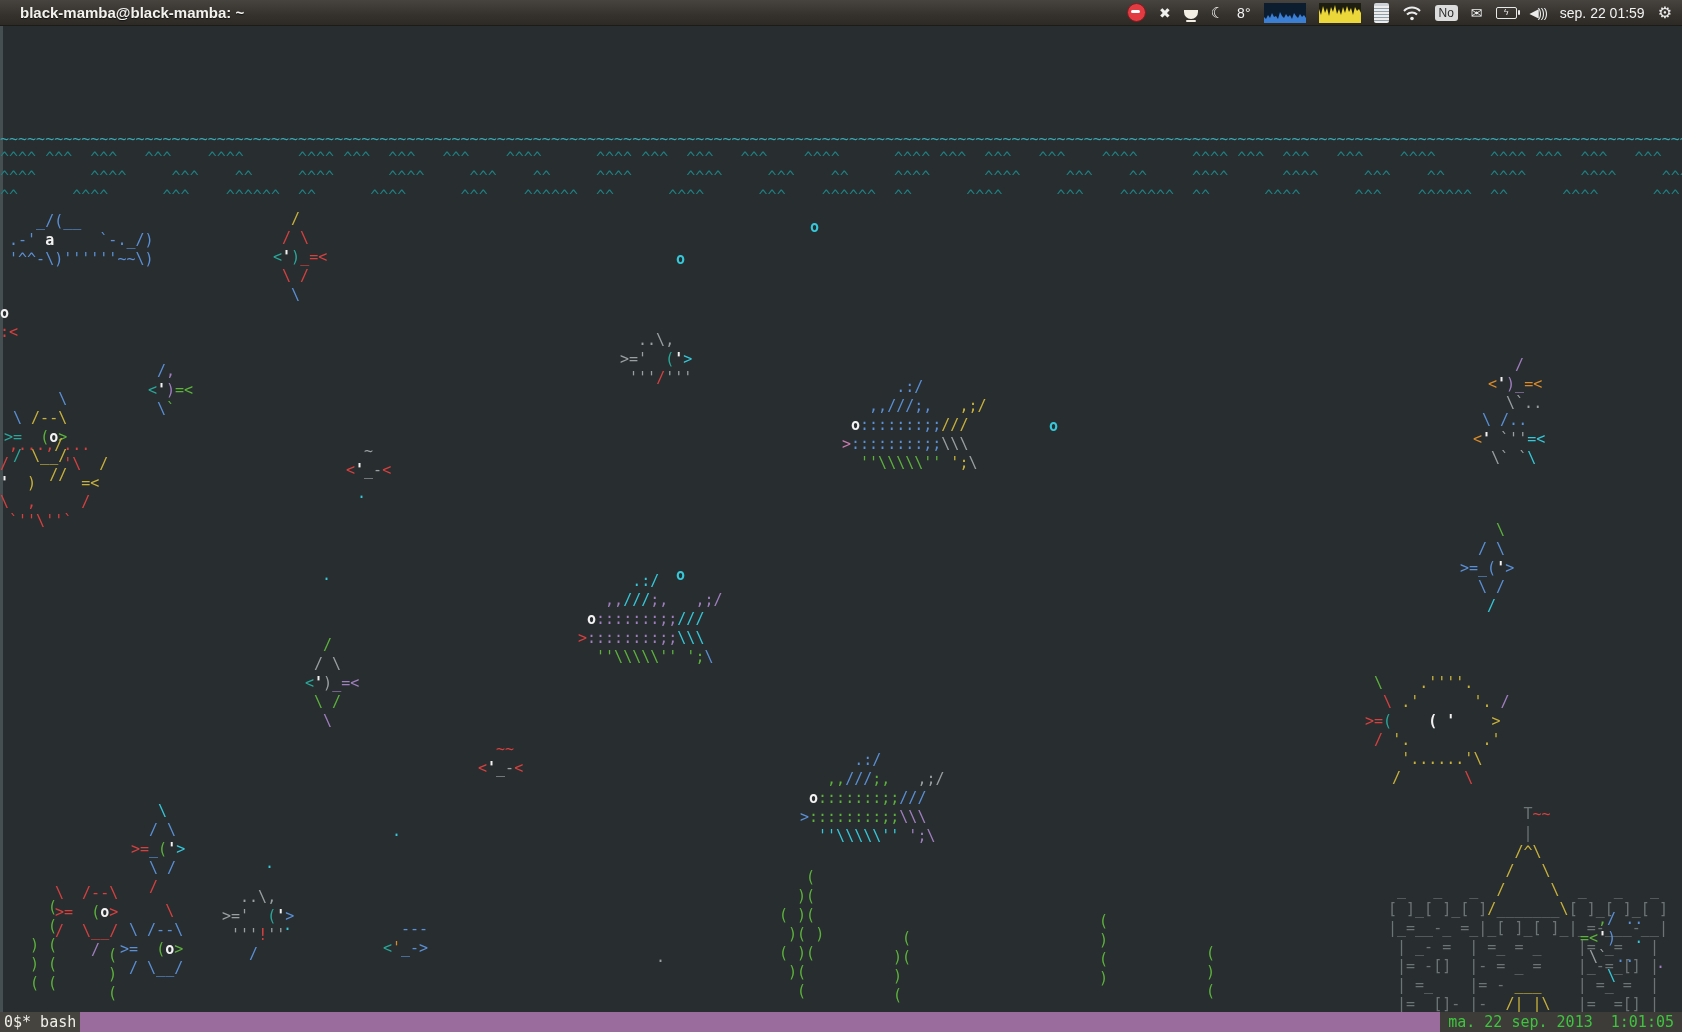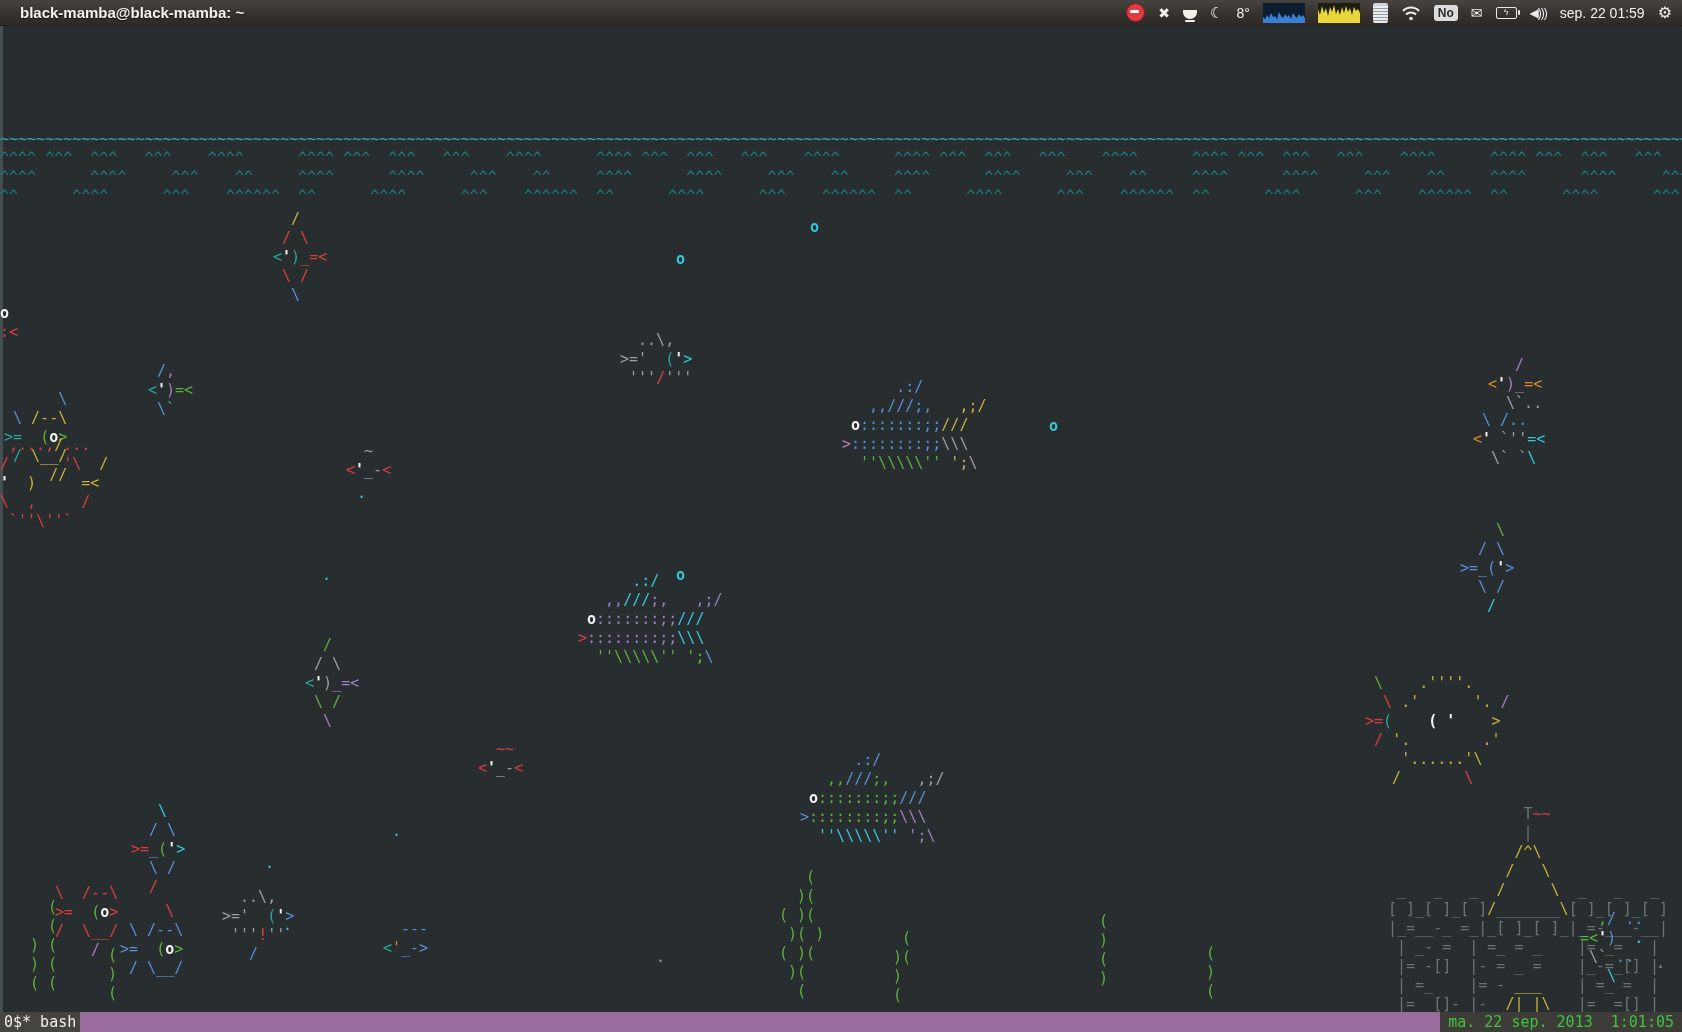--- a/index.html
+++ b/index.html
@@ -13,21 +13,21 @@
   .tray-txt{color:#f2f2f2}
   .skype{width:17px;height:17px;border-radius:50%;background:#e23b41;border:1px solid #7e1d21;position:relative}
   .skype:before{content:"";position:absolute;left:3px;top:6px;width:9px;height:3px;background:#fff;border-radius:2px}
   .x-glyph{font-size:14px;color:#f0f0ee}
   .cup{width:14px;height:9px;background:#f3efe4;border-radius:0 0 8px 8px;position:relative;margin-top:3px}
   .cup:after{content:"";position:absolute;bottom:-3px;left:2px;right:2px;height:2px;background:#f3efe4;border-radius:1px}
   .moon{font-size:15px}
   .graph{display:block}
   .note{width:15px;height:17px;border-radius:2px;border-top:3px solid #cdd3d8;
     background:repeating-linear-gradient(180deg,#ececec 0 2px,#8fa0ac 2px 3px)}
-  .kbd{background:#dcdcdc;color:#2b2b2b;font-weight:bold;font-size:12px;border-radius:3px;padding:1px 4px;line-height:14px}
+  .kbd{background:#dcdcdc;color:#2b2b2b;font-weight:normal;font-size:12px;border-radius:3px;padding:1px 4px;line-height:14px}
   .batt{width:19px;height:10px;border:1px solid #e8e8e8;border-radius:2px;position:relative;
     display:flex;align-items:center;justify-content:center;color:#e8e8e8;font-size:9px;line-height:9px}
   .batt:after{content:"";position:absolute;right:-4px;top:2px;width:2px;height:5px;background:#e8e8e8;border-radius:1px}
   .speaker{font-size:12px;letter-spacing:-1px;color:#ececec}
   .gear{font-size:16px;color:#ececec}
   .clock{font-size:14px;color:#f2f2f2}
   
   #screen{position:absolute;top:26px;left:0;right:0;bottom:20px;background:#282d2f;overflow:hidden;z-index:1}
   #left-edge{position:absolute;left:0;top:0;bottom:0;width:3px;background:#454e50}
   pre.entity{position:absolute;margin:0;font:15px/19px "DejaVu Sans Mono",monospace;white-space:pre;z-index:2}
@@ -80,20 +80,24 @@
   <div id="left-edge"></div>
 
 <pre class="entity" style="left: 0px; top: 104px;"><span class="c-S">~~~~~~~~~~~~~~~~~~~~~~~~~~~~~~~~~~~~~~~~~~~~~~~~~~~~~~~~~~~~~~~~~~~~~~~~~~~~~~~~~~~~~~~~~~~~~~~~~~~~~~~~~~~~~~~~~~~~~~~~~~~~~~~~~~~~~~~~~~~~~~~~~~~~~~~~~~~~~~~~~~~~~~~~~~~~~~~~~~~~~~~~~~~~~~~~~~~~~~~~</span>
 </pre>
     <pre class="entity" style="left: 0px; top: 123px;"><span class="c-T">^^^^ ^^^  ^^^   ^^^    ^^^^      ^^^^ ^^^  ^^^   ^^^    ^^^^      ^^^^ ^^^  ^^^   ^^^    ^^^^      ^^^^ ^^^  ^^^   ^^^    ^^^^      ^^^^ ^^^  ^^^   ^^^    ^^^^      ^^^^ ^^^  ^^^   ^^^    ^^^^      </span>
 </pre>
     <pre class="entity" style="left: 0px; top: 142px;"><span class="c-T">^^^^      ^^^^     ^^^    ^^     ^^^^      ^^^^     ^^^    ^^     ^^^^      ^^^^     ^^^    ^^     ^^^^      ^^^^     ^^^    ^^     ^^^^      ^^^^     ^^^    ^^     ^^^^      ^^^^     ^^^    ^^     </span>
 </pre>
     <pre class="entity" style="left: 0px; top: 161px;"><span class="c-T">^^      ^^^^      ^^^    ^^^^^^  ^^      ^^^^      ^^^    ^^^^^^  ^^      ^^^^      ^^^    ^^^^^^  ^^      ^^^^      ^^^    ^^^^^^  ^^      ^^^^      ^^^    ^^^^^^  ^^      ^^^^      ^^^    ^^^^^^  </span>
 </pre>
+    <pre class="entity" style="left: 0px; top: 186px;"><span class="c-b">    _/(__</span>
+<span class="c-b"> .-' </span><span class="c-w">a</span><span class="c-b">     `-._/)</span>
+<span class="c-b"> '^^-\)''''''~~\)</span>
+</pre>
     <pre class="entity" style="left: 264px; top: 184px;"><span class="c-y">   /</span>
 <span class="c-r">  / \</span>
 <span class="c-t"> &lt;</span><span class="c-w">'</span><span class="c-t">)</span><span class="c-r">_=&lt;</span>
 <span class="c-r">  \ /</span>
 <span class="c-b">   \</span>
 </pre>
     <pre class="entity" style="left: 810px; top: 192px;"><span class="c-O">o</span>
 </pre>
     <pre class="entity" style="left: 676px; top: 224px;"><span class="c-O">o</span>
 </pre>

